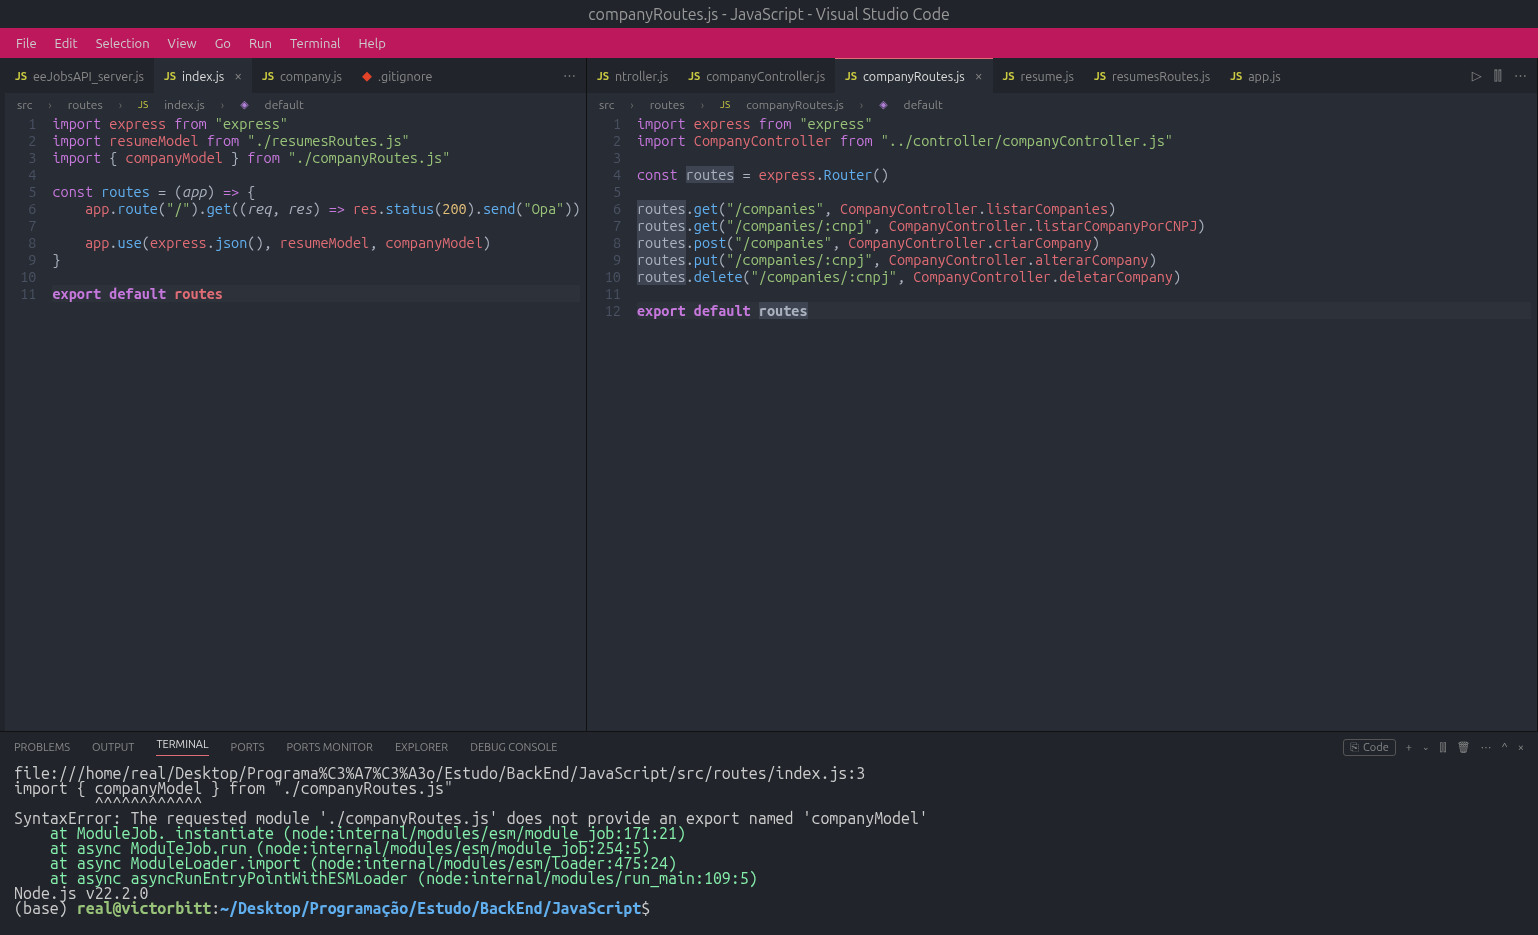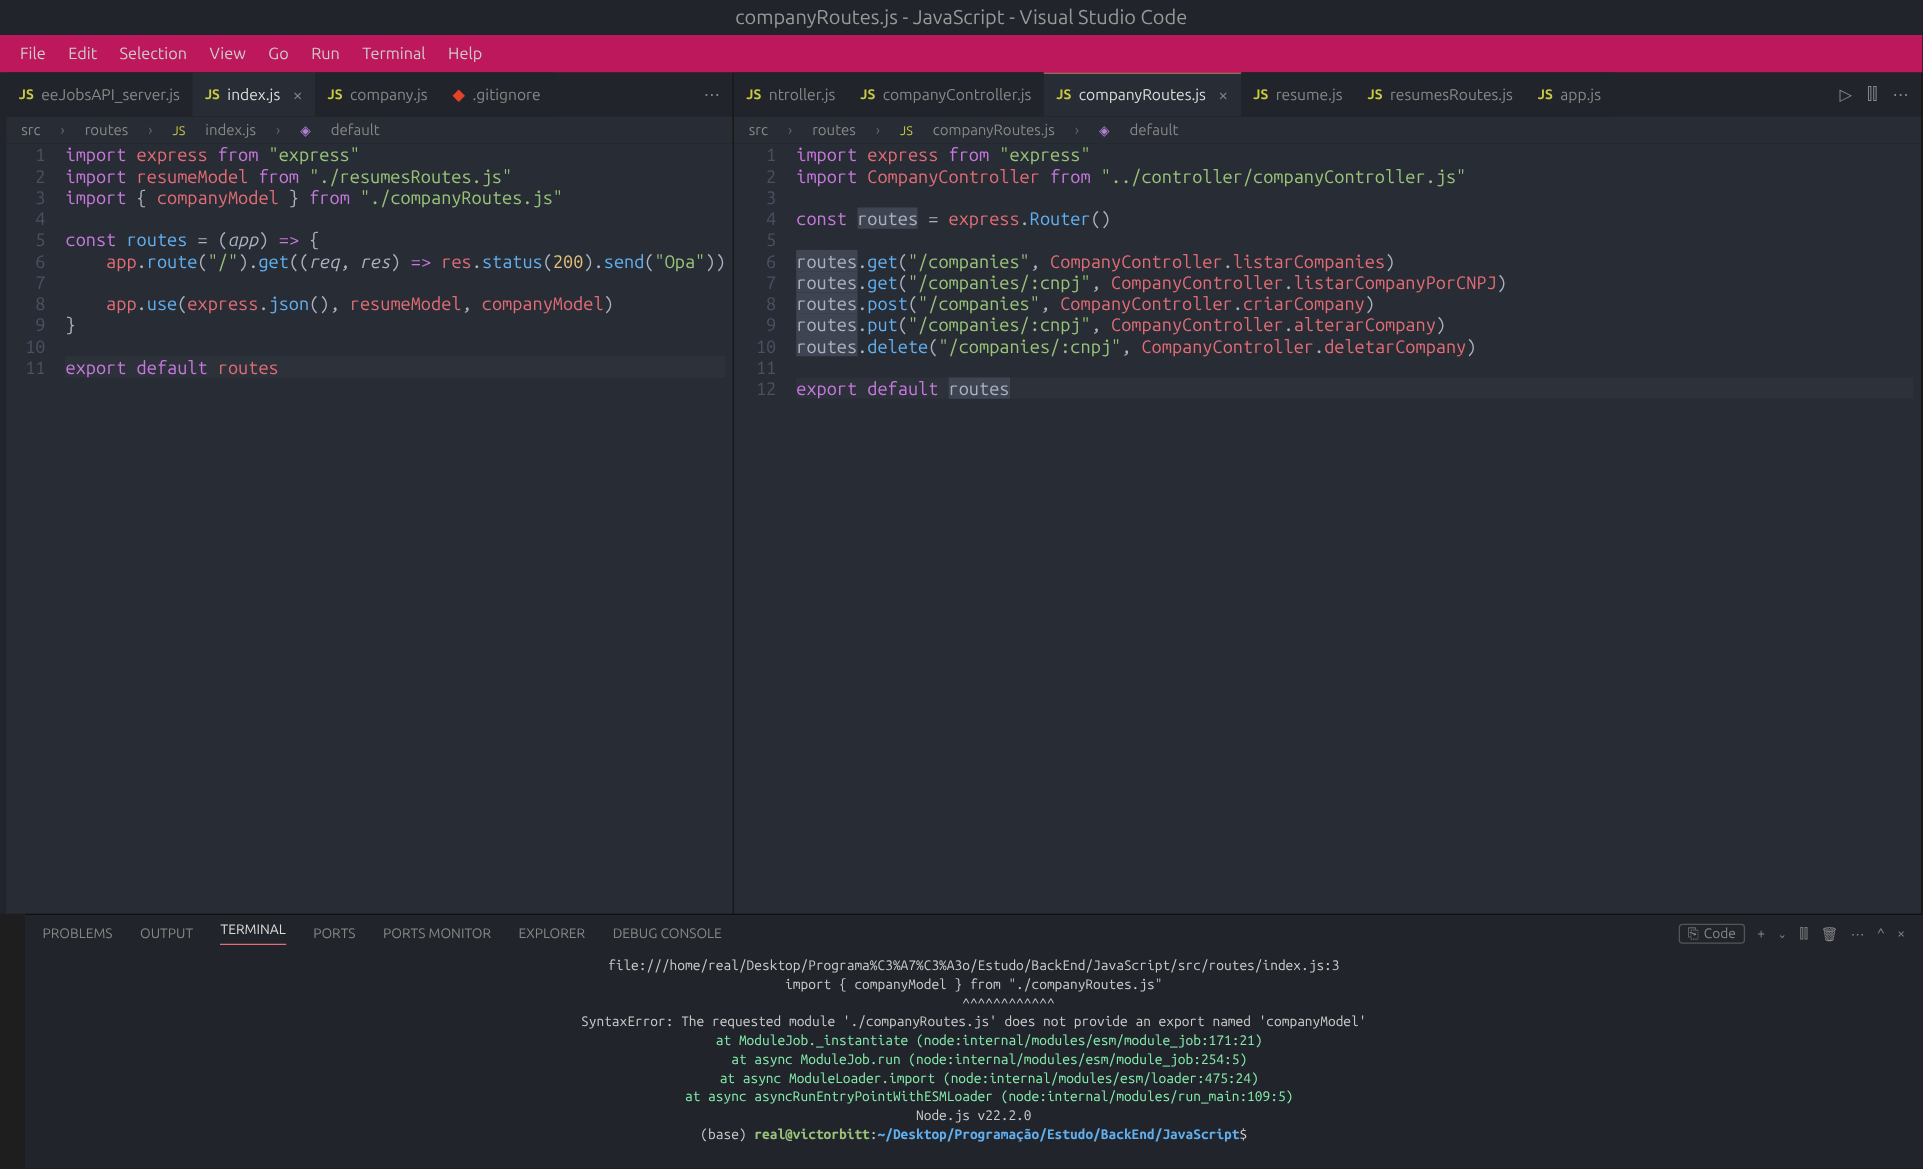--- a/index.html
+++ b/index.html
@@ -112,36 +112,35 @@
 .gutter {
   width: 50px;
   text-align: right;
   padding-right: 16px;
   color: #495162;
   user-select: none;
 }
 .gutter .ln { height: 17px; }
 .code-lines { flex: 1; white-space: pre; color: #abb2bf; }
 .code-lines .line { height: 17px; }
-.code-lines .hl { background: #2c313a; }
+.code-lines .hl { background: #2c313a; font-weight: bold; }
 .kw { color: #c678dd; }
 .fn { color: #61afef; }
 .str { color: #98c379; }
 .var { color: #e06c75; }
 .op { color: #abb2bf; }
 .cn { color: #e5c07b; }
 .pr { color: #abb2bf; font-style: italic; }
 .sel { background: #3e4451; }
 .panel {
   height: 204px;
   background: #21252b;
   border-top: 1px solid #111;
   display: flex;
   flex-direction: column;
-  margin-left: 20px;
 }
 .panel-tabs {
   height: 30px;
   display: flex;
   align-items: center;
   padding: 0 14px;
   gap: 22px;
   font-size: 11px;
 }
 .panel-tabs .ptab { color: #888; cursor: pointer; }
@@ -158,27 +157,26 @@
   border-radius: 3px;
   padding: 1px 6px;
   font-size: 11px;
   display: flex;
   gap: 4px;
   align-items: center;
 }
 .terminal {
   flex: 1;
   font-family: "Ubuntu Mono", Consolas, monospace;
-  font-size: 11px;
+  font-size: 16px;
   line-height: 15px;
   padding: 4px 14px;
   white-space: pre;
   color: #ccc;
   overflow: hidden;
-  text-align: center;
 }
 .terminal .dim { color: #86efac; }
 .terminal .green { color: #98c379; font-weight: bold; }
 .terminal .blue { color: #61afef; font-weight: bold; }
 .minimap { width: 6px; background: #282c34; }
 </style>
 </head>
 <body>
 
 <div class="titlebar">

